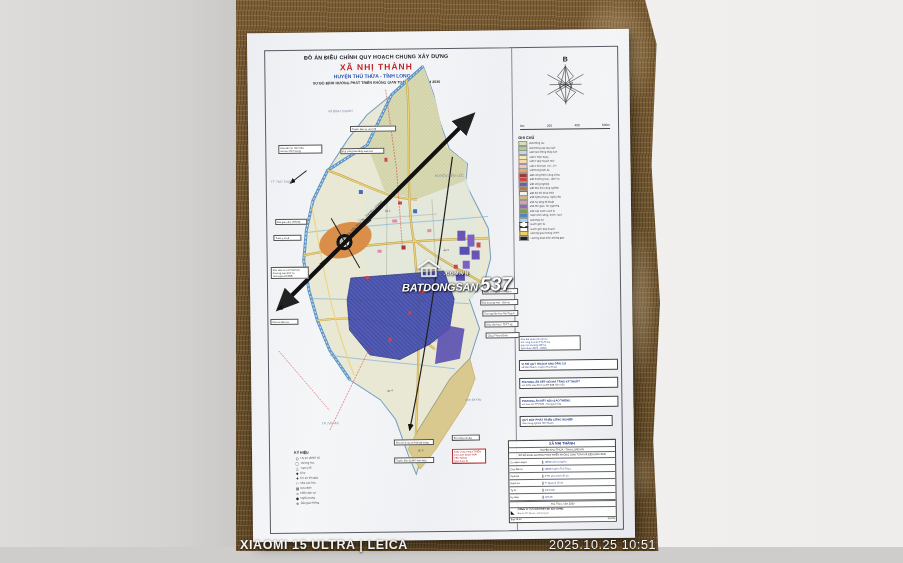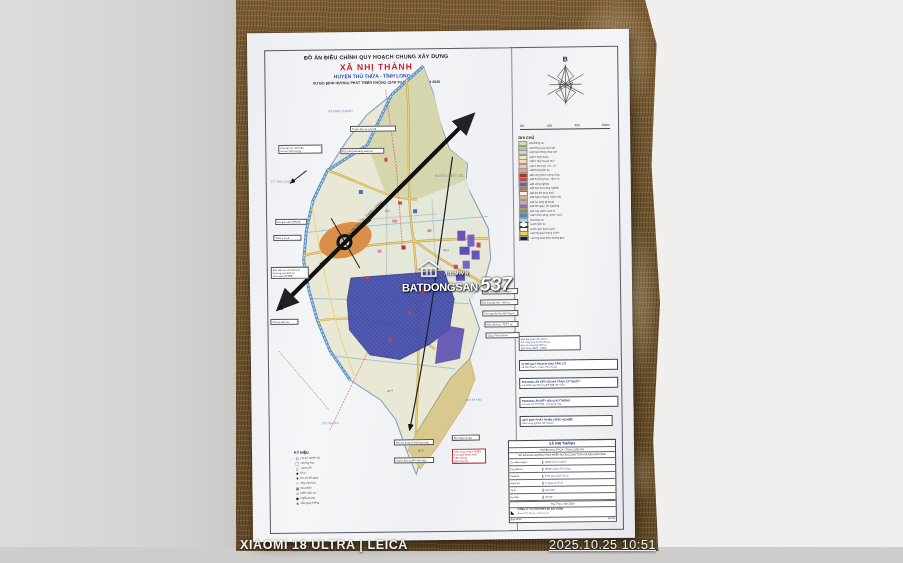--- a/index.html
+++ b/index.html
@@ -69,26 +69,26 @@
   .tt-comp{display:flex;align-items:center;padding:1px;}
   .tt-logo{width:7px;font-size:5px;line-height:1;color:#111;flex:none;}
   .tt-cl{font-size:2.4px;font-weight:bold;line-height:1.2;}
   .tt-cs{font-size:2.1px;color:#444;font-weight:normal;}
   .ttfoot{display:flex;font-size:2.4px;justify-content:space-between;padding:.5px 1px;border-bottom:none!important;}
   .wmark{position:absolute;left:134px;top:210px;width:116px;color:#fff;
     text-shadow:0 0 2px rgba(0,0,0,.95),1px 1px 2px rgba(0,0,0,.85);}
   .wm-top{display:flex;align-items:flex-end;margin-left:14px;}
   .wm-domain{font-size:5px;font-weight:bold;letter-spacing:.5px;margin-left:2px;margin-bottom:1px;}
   .wm-row{display:flex;align-items:baseline;}
-  .wm-brand{font-size:11px;font-weight:bold;letter-spacing:-.2px;}
+  .wm-brand{font-size:11px;font-weight:bold;font-style:italic;letter-spacing:-.2px;}
   .wm-num{font-size:19px;font-weight:bold;font-style:italic;margin-left:2px;line-height:.8;}
   .camwm{position:absolute;top:538px;height:16px;color:#f4f4f4;font-size:12.5px;font-weight:bold;
     letter-spacing:.6px;text-shadow:0 1px 2px rgba(0,0,0,.6),0 0 3px rgba(0,0,0,.4);}
   .camwm.left{left:240px;}
-  .camwm.right{left:548px;width:108px;text-align:right;font-weight:normal;text-decoration:underline;}
+  .camwm.right{left:548px;width:108px;text-align:right;font-weight:normal;}
   .neofont{font-family:"DejaVu Sans",sans-serif;}
 </style>
 </head>
 <body>
 
 <div class="stage">
   <div class="wall-left"></div>
   <div class="floor"></div>
   <div class="board"></div>
 
@@ -543,15 +543,15 @@
         </div>
         <div class="wm-row">
           <span class="wm-brand">BATDONGSAN</span>
           <span class="wm-num">537</span>
         </div>
       </div>
 
     </div>
   </div>
 
-  <div class="camwm left">XIAOMI 18 ULTRA | LEICA</div>
+  <div class="camwm left">XIAOMI 15 ULTRA | LEICA</div>
   <div class="camwm right">2025.10.25  10:51</div>
 </div>
 
 </body></html>

